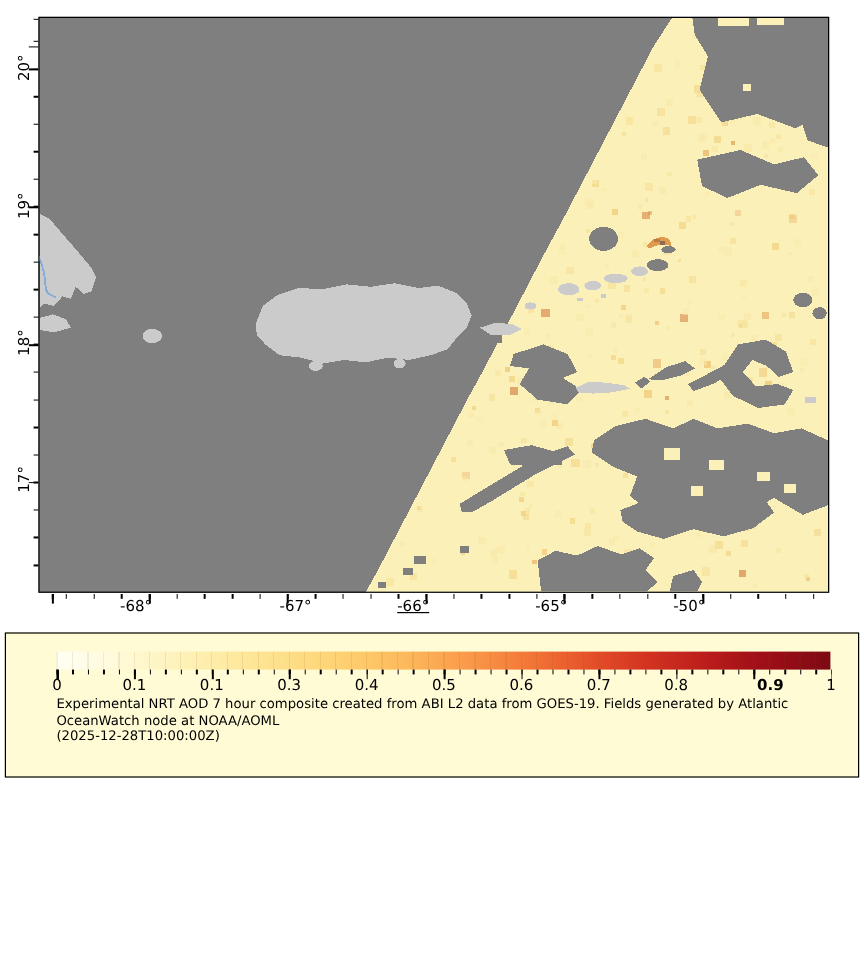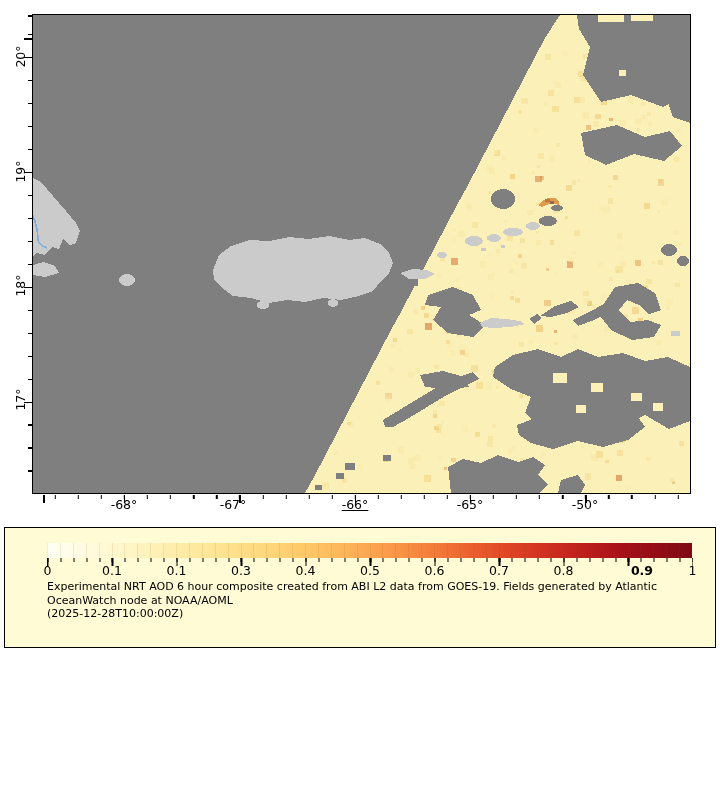--- a/index.html
+++ b/index.html
@@ -24,21 +24,21 @@
   .xticks .major{position:absolute;left:0;top:0;width:657px;height:8px;
      background:repeating-linear-gradient(to right,#000 0 1.4px,transparent 1.4px 115.3px);
      background-position:91px 0;}
   .yticks{left:23.5px;top:15px;width:8px;height:478px;}
   .yticks .minor{position:absolute;right:0;top:0;width:4px;height:478px;
      background:repeating-linear-gradient(to bottom,#000 0 1.2px,transparent 1.2px 22.97px);
      background-position:0 19px;}
   .yticks .major{position:absolute;right:0;top:0;width:8px;height:478px;
      background:repeating-linear-gradient(to bottom,#000 0 1.4px,transparent 1.4px 114.85px);
      background-position:0 42px;}
-  .xlab{position:absolute;top:497px;width:48px;text-align:center;font-size:12.5px;}
+  .xlab{position:absolute;top:497px;width:48px;text-align:left;font-size:12.5px;}
   .ylab{position:absolute;left:1px;width:38px;text-align:center;font-size:12.5px;
         transform:rotate(-90deg);}
   
   .legend{left:4px;top:527px;width:710px;height:119px;background:#FFFBD5;
           border:1.5px solid #000;}
   .cbar{position:absolute;left:42px;top:15px;width:645px;height:15px;
     background:
       repeating-linear-gradient(to right,rgba(120,80,0,0.10) 0 1px,transparent 1px 12.9px),
       linear-gradient(to right,
         #FFFFF4 0%,#FFFCE4 5%,#FFF8D0 10%,#FEF3BE 15%,#FEEDAA 20%,#FEE698 25%,
@@ -462,21 +462,21 @@
 <div class="abs yticks">
   <div class="minor"></div>
   <div class="major"></div>
 </div>
 
 <span class="ylab" style="top:49px;">20°</span>
 <span class="ylab" style="top:164px;">19°</span>
 <span class="ylab" style="top:278px;">18°</span>
 <span class="ylab" style="top:392px;">17°</span>
 <span class="xlab" style="left:100px;">-68°</span>
-<span class="xlab" style="left:209px;">-67°</span>
+<span class="xlab" style="left:233px;">-67°</span>
 <span class="xlab" style="left:331px;text-decoration:underline;">-66°</span>
 <span class="xlab" style="left:446px;">-65°</span>
 <span class="xlab" style="left:561px;">-50°</span>
 
 <div class="abs legend">
   <div class="cbar"></div>
   <div class="cbar-ticks">
     <div class="minor"></div>
     <div class="major"></div>
   </div>
@@ -485,16 +485,16 @@
   <span class="cbar-lab" style="left:149.5px;">0.1</span>
   <span class="cbar-lab" style="left:214px;">0.3</span>
   <span class="cbar-lab" style="left:278.5px;">0.4</span>
   <span class="cbar-lab" style="left:343px;">0.5</span>
   <span class="cbar-lab" style="left:407.5px;">0.6</span>
   <span class="cbar-lab" style="left:472px;">0.7</span>
   <span class="cbar-lab" style="left:536.5px;">0.8</span>
   <span class="cbar-lab" style="left:615px;font-weight:bold;">0.9</span>
   <span class="cbar-lab" style="left:665.5px;">1</span>
   <div class="cap">
-    <div>Experimental NRT AOD 6 hour composite created from ABI L2 data from GOES-19. Fields generated by Atlantic OceanWatch node at NOAA/AOML</div>
+    <div>Experimental NRT AOD 7 hour composite created from ABI L2 data from GOES-19. Fields generated by Atlantic OceanWatch node at NOAA/AOML</div>
     <div>(2025-12-28T10:00:00Z)</div>
   </div>
 </div>
 
 </body></html>

